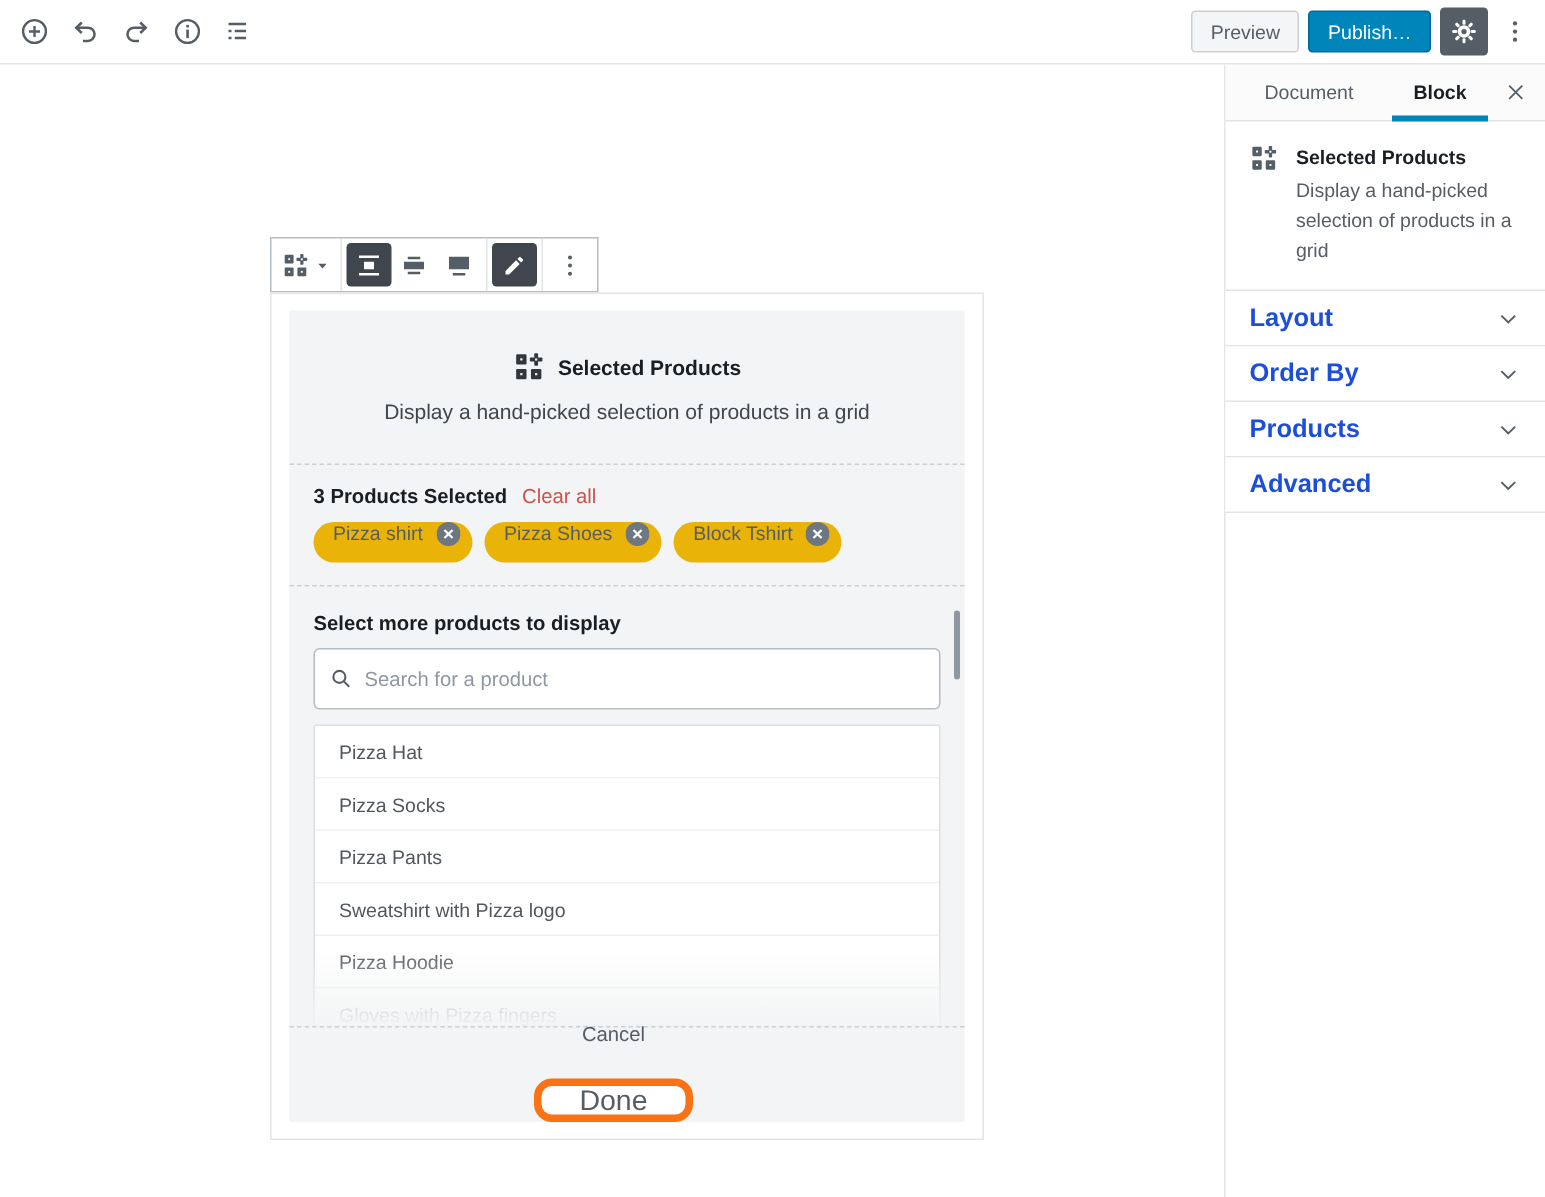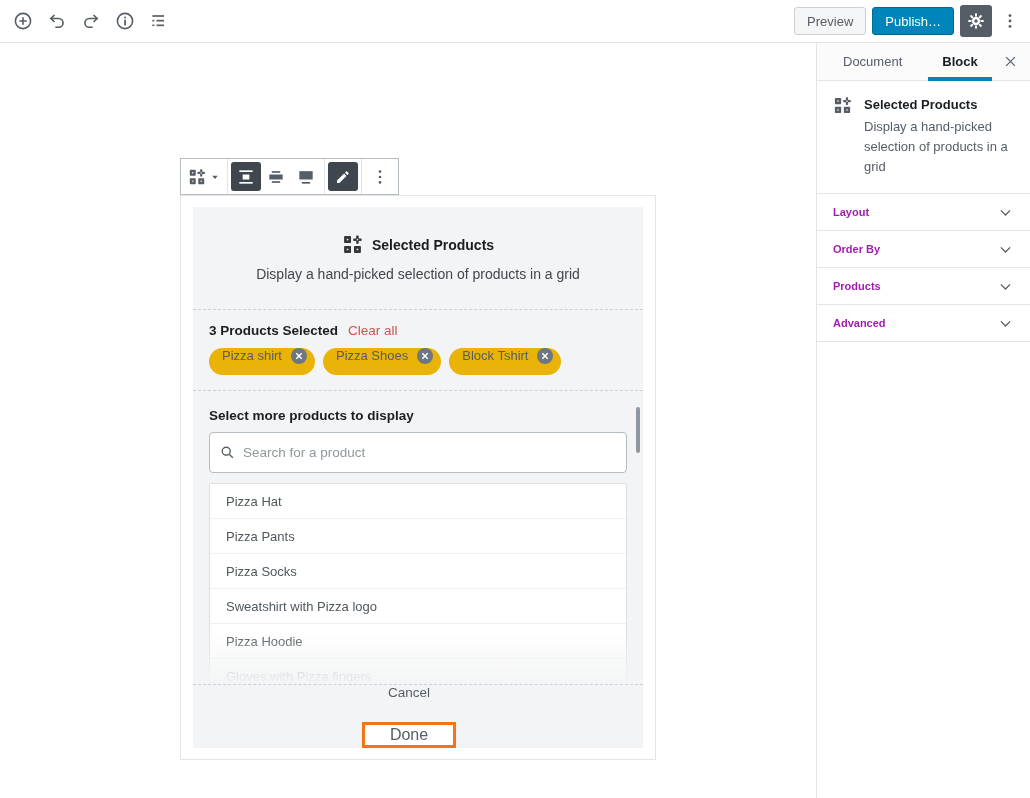--- a/index.html
+++ b/index.html
@@ -73,22 +73,22 @@
   .list-fade { position:absolute; left:16px; right:16px; bottom:0; height:52px;
     background:linear-gradient(to bottom, rgba(243,244,245,0), rgba(243,244,245,0.96));
     pointer-events:none; }
   .scroll-thumb { position:absolute; right:3px; top:16px; width:4px; height:46px;
     background:#8f98a1; border-radius:2px; cursor:grab; }
 
   .panel-footer { height:64px; border-top:1px dashed #ccd0d4; display:flex; align-items:center;
     justify-content:flex-end; gap:22px; padding-right:18px;flex-direction:column; }
   .btn-cancel { background:none; border:none; font-size:13.5px; color:#555d66; cursor:pointer;
     font-family:inherit; }
-  .btn-done { height:29px; padding:0 25px; background:#fff; border:3px solid #f97316;
-    border-radius:0; font-size:16px; color:#555d66; cursor:pointer; font-family:inherit; }
+  .btn-done { height:29px; padding:0 25px; background:#fff; border:5px solid #f97316;
+    border-radius:12px; font-size:19px; color:#555d66; cursor:pointer; font-family:inherit; }
 
   
   .sidebar { position:absolute; top:43px; right:0; width:214px; height:755px;
     background:#fff; border-left:1px solid #e2e4e7; }
   .tabs { display:flex; align-items:stretch; height:38px; border-bottom:1px solid #e2e4e7;
     background:#fbfbfc; }
   .tab { border:none; background:transparent; font-size:13px; color:#555d66; cursor:pointer;
     padding:0 14px; margin-left:12px; position:relative; font-family:inherit; }
   .tab.active { font-weight:bold; color:#191e23; }
   .tab.active::after { content:""; position:absolute; left:0; right:0; bottom:-1px;
@@ -96,21 +96,21 @@
   .tab-close { margin-left:auto; width:42px; border:none; background:transparent;
     display:flex; align-items:center; justify-content:center; cursor:pointer; color:#555d66; }
 
   .sb-block-card { display:flex; gap:12px; padding:15px 16px 16px; border-bottom:1px solid #e2e4e7; }
   .sb-block-title { font-size:13px; font-weight:bold; color:#191e23; padding-top:1px; }
   .sb-block-desc { font-size:13px; color:#555d66; line-height:1.55; margin-top:5px; width:158px; }
 
   .acc-row { height:37px; display:flex; align-items:center; justify-content:space-between;
     padding:0 16px; border-bottom:1px solid #e2e4e7; background:#fff; cursor:pointer;
     width:100%; border-left:none; border-right:none; border-top:none; font-family:inherit; }
-  .acc-label { font-size:11px; font-weight:bold; color:#a21caf;text-align:right; }
+  .acc-label { font-size:17px; font-weight:bold; color:#1d4ed8;text-align:right; }
 
   .icon-flex { display:flex; align-items:center; justify-content:center; }
 </style>
 </head>
 <body>
 
 <div class="app">
 
   <header class="topbar">
     <div class="topbar-left">
@@ -332,22 +332,22 @@
             <span class="icon-flex">
               <svg width="15" height="15" viewBox="0 0 24 24" fill="none" stroke="#555d66" stroke-width="2.2">
                 <circle cx="10" cy="10" r="6.4"></circle>
                   <path d="M14.8 14.8 L20.5 20.5"></path>
               </svg>
             </span>
             <input type="text" value="" placeholder="Search for a product" style="">
           </div>
           <div class="product-list">
             <div class="product-row">Pizza Hat</div>
+            <div class="product-row">Pizza Socks</div>
             <div class="product-row">Pizza Pants</div>
-            <div class="product-row">Pizza Socks</div>
             <div class="product-row">Sweatshirt with Pizza logo</div>
             <div class="product-row">Pizza Hoodie</div>
             <div class="product-row" style="color:#9aa3ab;">Gloves with Pizza fingers</div>
           </div>
           <div class="list-fade"></div>
           <div class="scroll-thumb"></div>
         </div>
 
         <div class="panel-footer">
           <button class="btn-cancel">Cancel</button>

